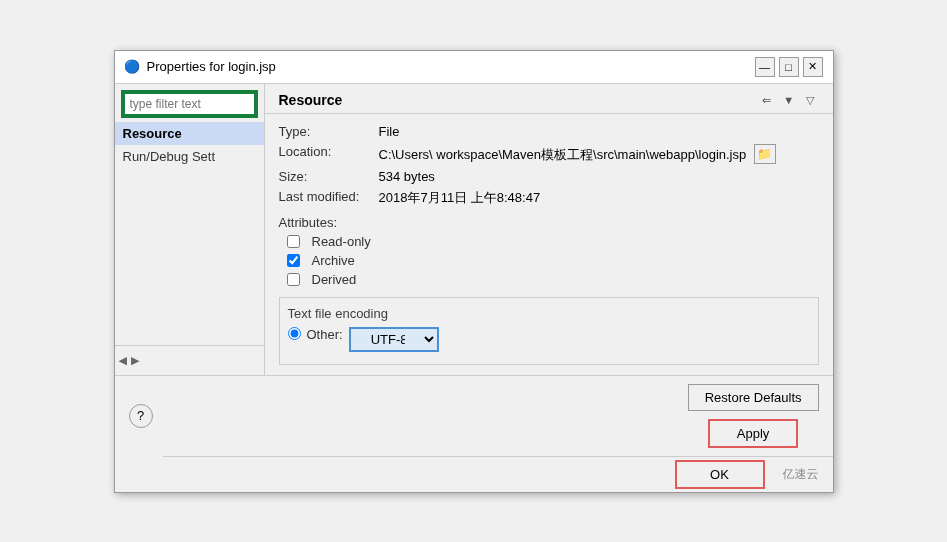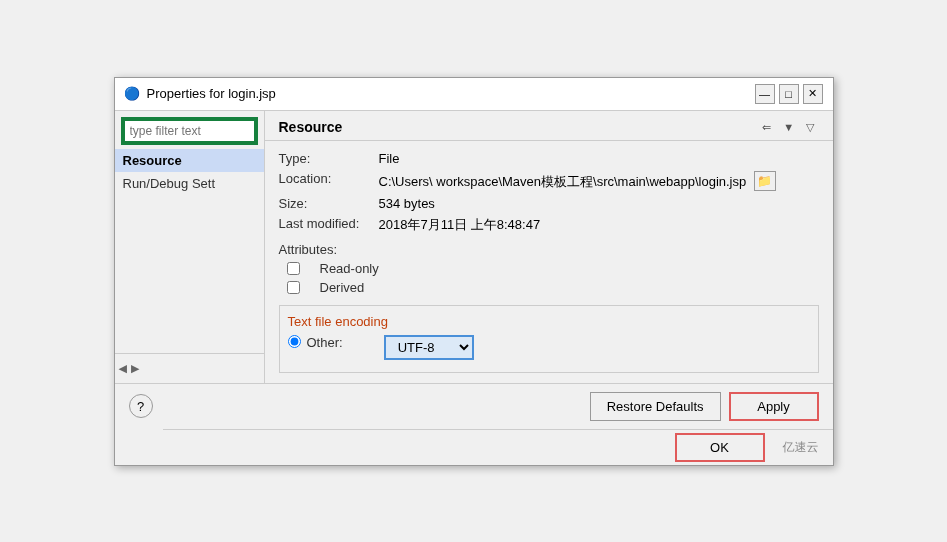--- a/index.html
+++ b/index.html
@@ -175,38 +175,38 @@
     .attributes-section {
       margin-top: 8px;
     }
     .attributes-label {
       color: #333;
       margin-bottom: 4px;
     }
     .checkbox-row {
       display: flex;
       align-items: center;
-      gap: 20px;
+      gap: 12px;
       margin: 4px 0 4px 8px;
     }
     .checkbox-input {
       width: 13px;
       height: 13px;
       cursor: pointer;
     }
     .checkbox-label {
       color: #333;
     }
     .text-encoding-section {
       margin-top: 10px;
       border: 1px solid #ccc;
       padding: 8px;
     }
     .encoding-title {
-      color: #c2410c;
+      color: #404040;
       margin-bottom: 6px;
     }
     .radio-row {
       display: flex;
       align-items: center;
       gap: 6px;
       margin: 4px 0;
     }
     .radio-input {
       width: 13px;
@@ -217,26 +217,25 @@
       color: #333;
     }
     .other-row {
       display: flex;
       gap: 6px;
       margin: 4px 0;
     }
     .encoding-select {
       border: 2px solid #4a90d9;
       background: #dce9f7;
-      padding: 2px 8px;
+      padding: 2px 16px;
       font-size: 13px;
       color: #000;
       width: 90px;
       outline: none;
-      margin-left: 35px;
     }
     .dialog-footer {
       border-top: 1px solid #ccc;
       padding: 8px 14px;
       display: flex;
       align-items: center;
       justify-content: space-between;
     }
     .footer-help {
       width: 24px;
@@ -246,20 +245,22 @@
       display: flex;
       align-items: center;
       justify-content: center;
       font-size: 13px;
       cursor: pointer;
       background: #f0f0f0;
     }
     .footer-buttons {
       display: flex;
       gap: 8px;
+      align-items: center;
+      flex-direction: column;
     }
     .btn {
       min-width: 90px;
       padding: 5px 16px;
       border: 1px solid #999;
       background: #f0f0f0;
       cursor: pointer;
       font-size: 13px;
       color: #000;
     }
@@ -340,20 +341,24 @@
         <div class="prop-row">
           <span class="prop-label">Last modified:</span>
           <span class="prop-value">2018年7月11日 上午8:48:47</span>
         </div>
 
         <div class="attributes-section">
           <div class="attributes-label">Attributes:</div>
           <div class="checkbox-row">
             <input type="checkbox" class="checkbox-input" style="">
             <span class="checkbox-label">Read-only</span>
+          </div>
+          <div class="checkbox-row">
+            <input type="checkbox" class="checkbox-input" checked="" style="">
+            <span class="checkbox-label">Archive</span>
           </div>
           <div class="checkbox-row">
             <input type="checkbox" class="checkbox-input" style="">
             <span class="checkbox-label">Derived</span>
           </div>
         </div>
 
         <div class="text-encoding-section">
           <div class="encoding-title">Text file encoding</div>
           <div class="other-row">

